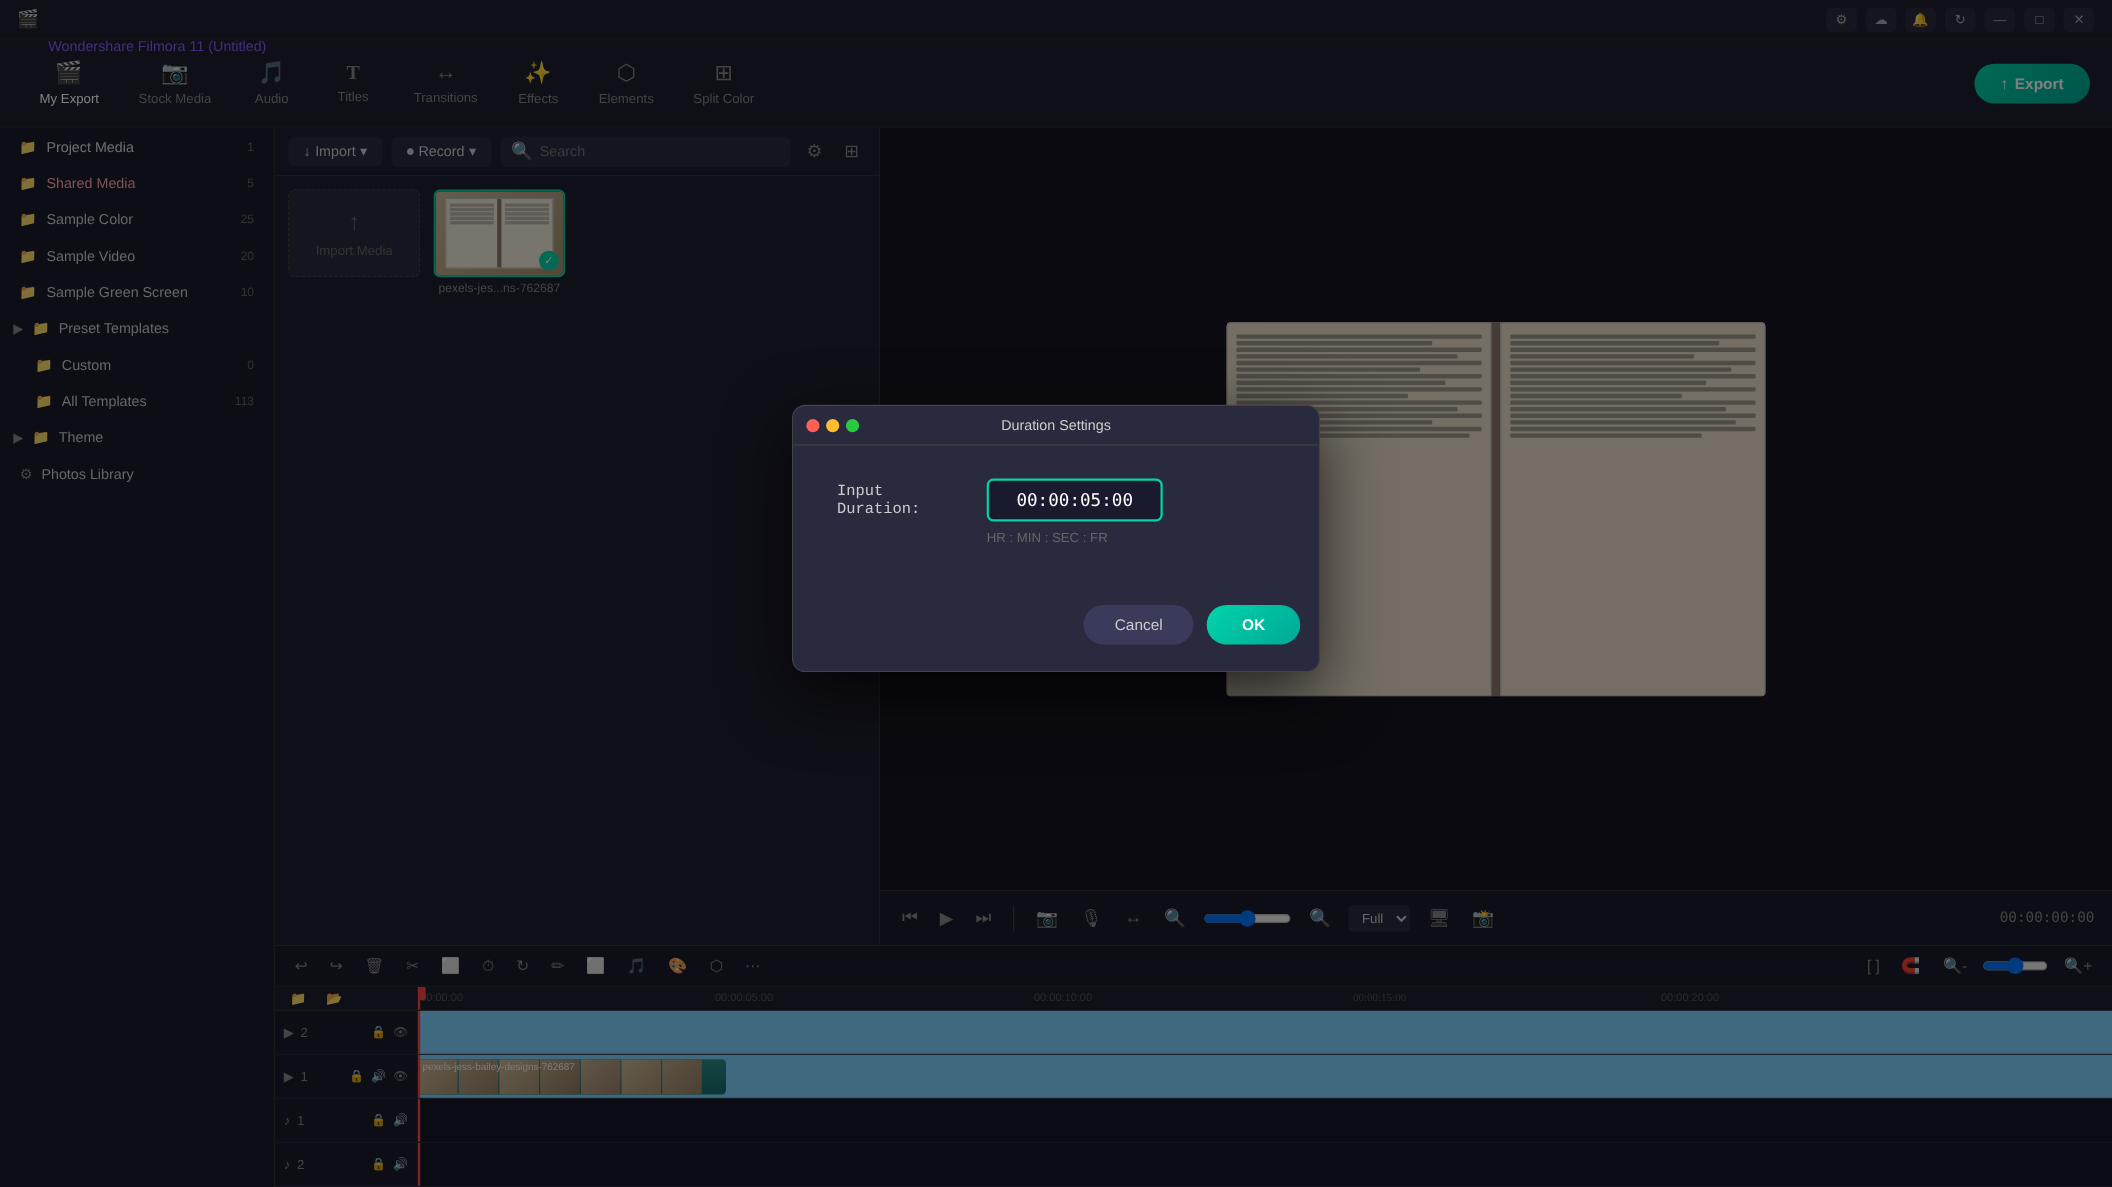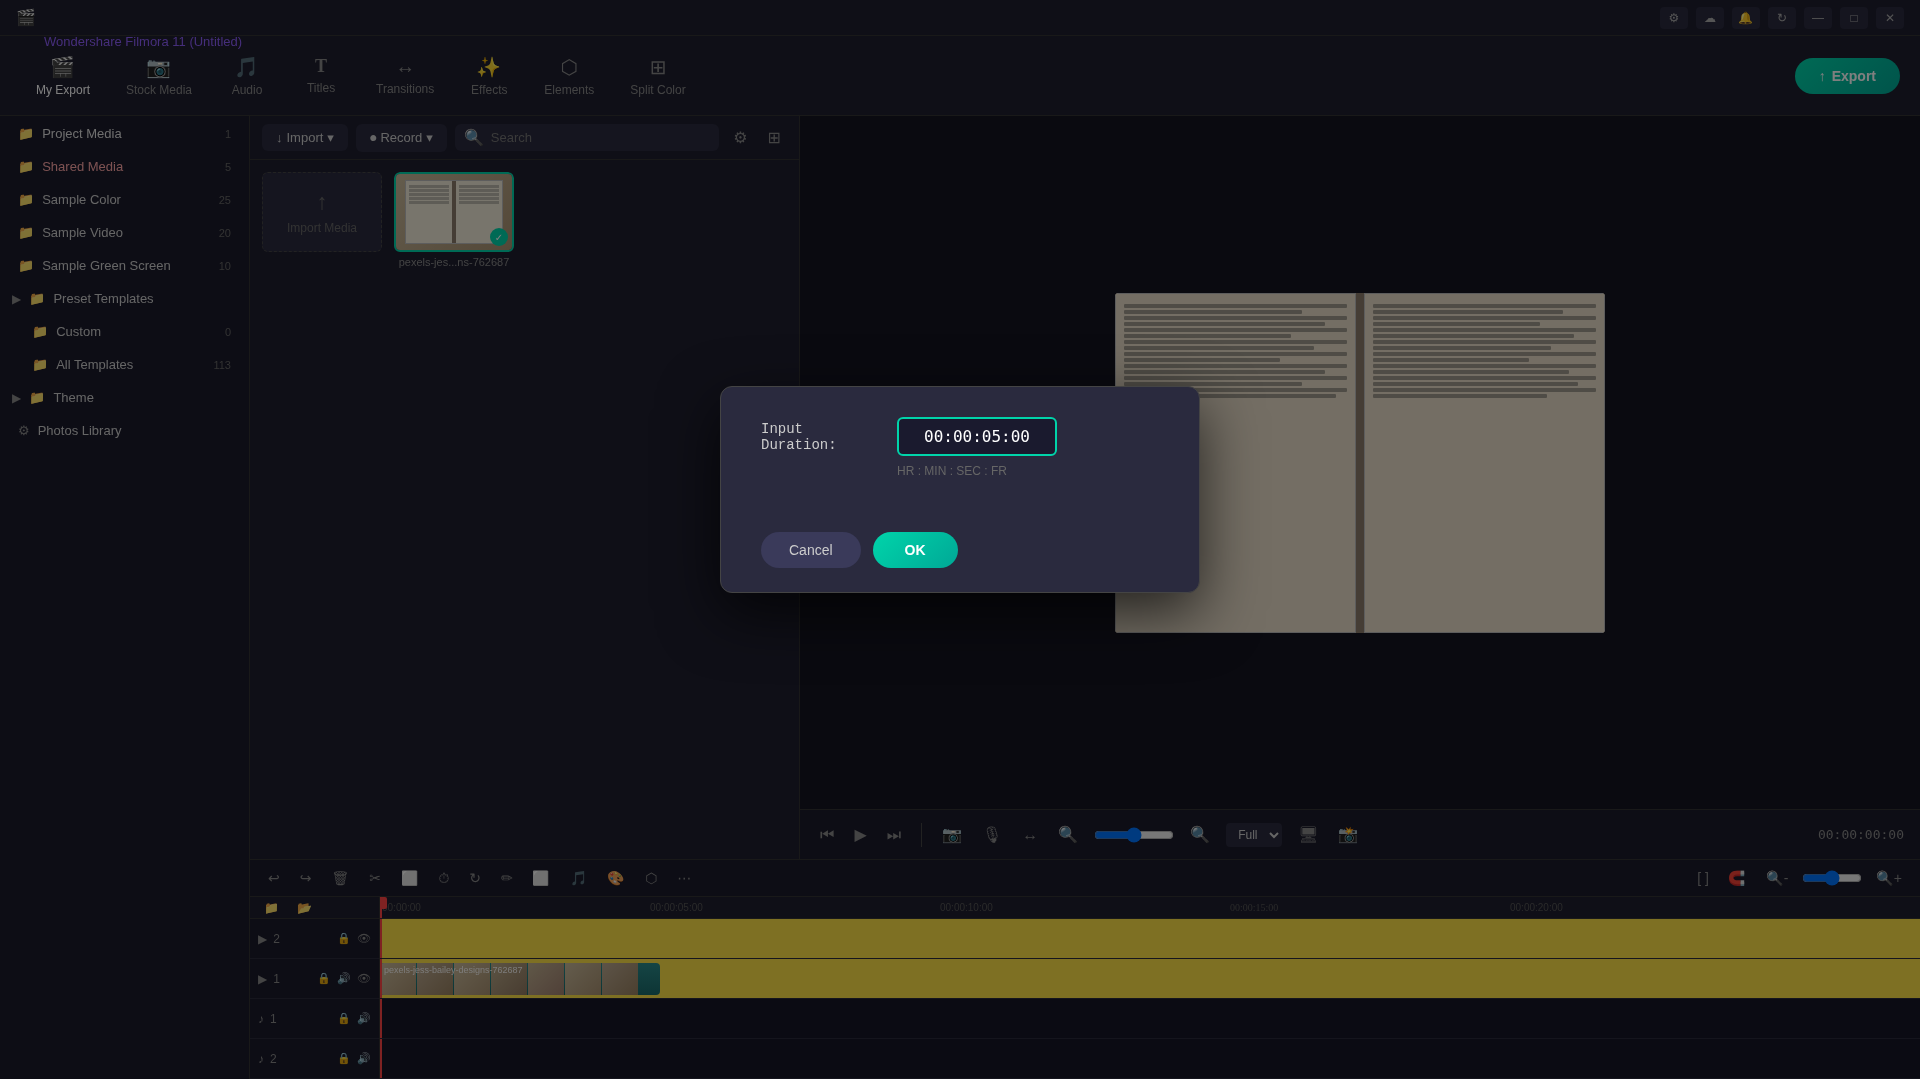--- a/index.html
+++ b/index.html
@@ -352,21 +352,21 @@
       gap: 0;
       position: relative;
     }
     .ruler-mark {
       font-size: 10px;
       color: #555;
       position: absolute;
     }
     .timeline-track {
       height: 40px;
-      background: #fde047;
+      background: #7dd3fc;
       border-bottom: 1px solid #2a2a3a;
       position: relative;
       display: flex;
       align-items: center;
     }
 
     
     .modal-overlay {
       position: absolute;
       top: 0; left: 0; right: 0; bottom: 0;
@@ -436,23 +436,23 @@
       text-align: center;
     }
     .duration-hint {
       font-size: 12px;
       color: #666;
       margin-left: 136px;
       margin-bottom: 24px;
     }
     .modal-footer {
       display: flex;
-      justify-content: flex-start;
+      justify-content: flex-end;
       gap: 12px;
-      padding: 0 40px 24px;
+      padding: 0 17px 24px;
     }
     .btn-cancel {
       background: #3a3a5a;
       border: none;
       border-radius: 20px;
       padding: 10px 28px;
       color: #ccc;
       font-size: 14px;
       cursor: pointer;
     }
@@ -809,20 +809,26 @@
             <div style="position:absolute;left:0;top:0;width:2px;height:100%;background:#ff4444;"></div>
           </div>
         </div>
       </div>
     </div>
   </div>
 </div>
 
 <div class="modal-overlay">
   <div class="modal" style="margin-top:-100px;">
+    <div class="modal-titlebar">
+      <div class="modal-dot red"></div>
+      <div class="modal-dot yellow"></div>
+      <div class="modal-dot green"></div>
+      <span class="modal-title">Duration Settings</span>
+    </div>
     <div class="modal-body">
       <div class="modal-row">
         <span class="modal-label">Input Duration:</span>
         <input class="duration-input" type="text" value="00:00:05:00" style="">
       </div>
       <div class="duration-hint">HR : MIN : SEC : FR</div>
     </div>
     <div class="modal-footer">
       <button class="btn-cancel">Cancel</button>
       <button class="btn-ok">OK</button>

